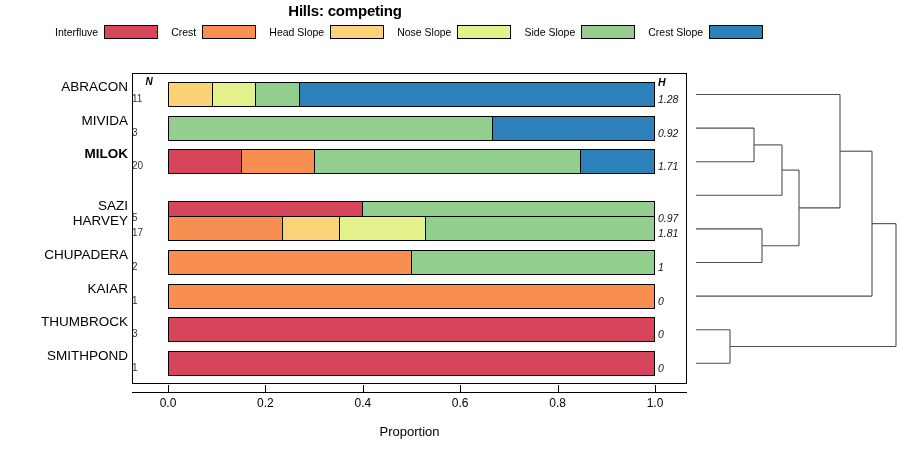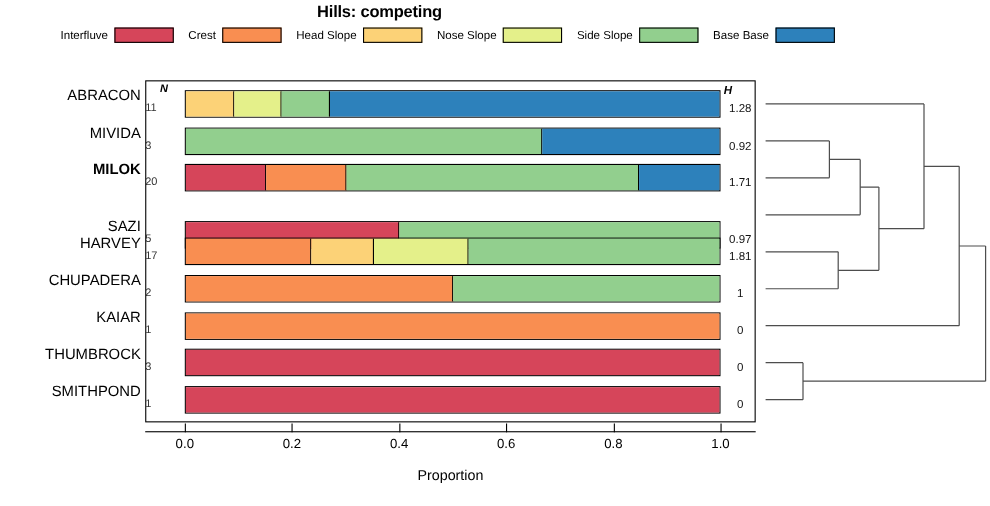--- a/index.html
+++ b/index.html
@@ -99,22 +99,23 @@
     width: 34px;
     text-align: left;
     font-size: 10px;
     color: #333;
   }
   .row-h {
     position: absolute;
     left: 658px;
     top: 15px;
     width: 30px;
-    text-align: center;
+    text-align: left;
     font-size: 10.5px;
+    font-style: italic;
     color: #111;
   }
   .bar {
     position: absolute;
     left: 168px;
     top: 4px;
     height: 25px;
     width: 487px;
     display: flex;
     flex-direction: row;
@@ -212,21 +213,21 @@
       </div>
       <div class="legend-entry">
         <span class="legend-label">Nose Slope</span>
         <span class="legend-swatch" style="background: rgb(228, 240, 138);"></span>
       </div>
       <div class="legend-entry">
         <span class="legend-label">Side Slope</span>
         <span class="legend-swatch" style="background: rgb(146, 207, 142);"></span>
       </div>
       <div class="legend-entry">
-        <span class="legend-label">Base Base</span>
+        <span class="legend-label">Crest Slope</span>
         <span class="legend-swatch" style="background: rgb(45, 129, 187);"></span>
       </div>
     </div>
 
   <div id="plot-box"></div>
 
   <div id="hdr-n">N</div>
   <div id="hdr-h">H</div>
 
   <div id="rows-layer">

